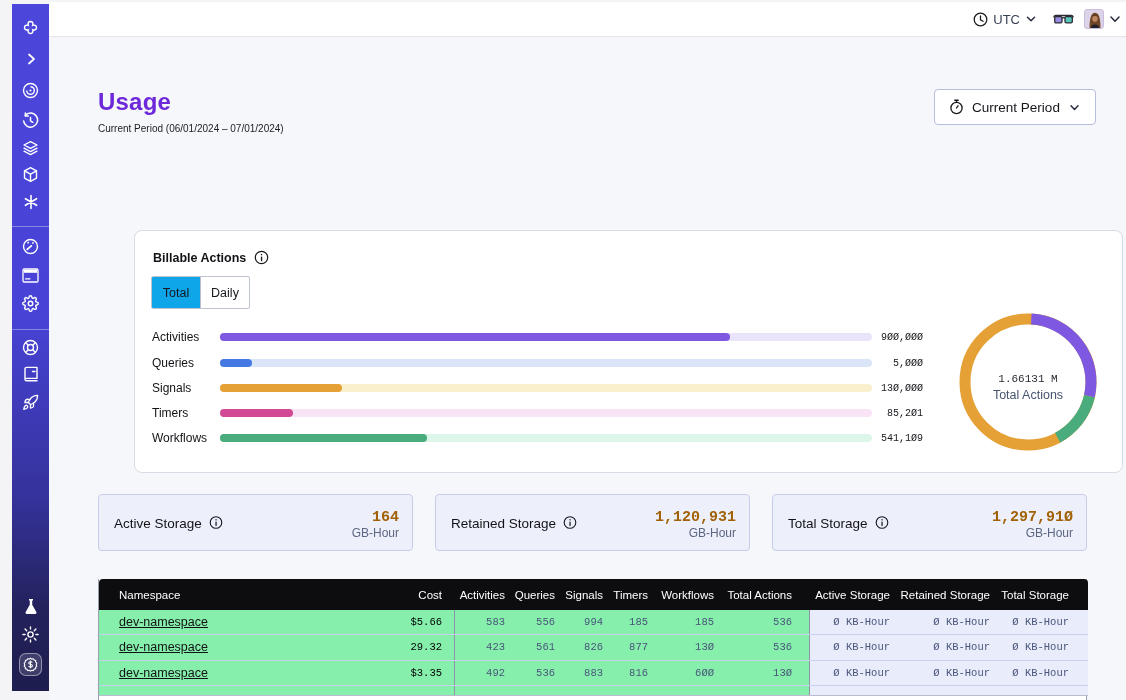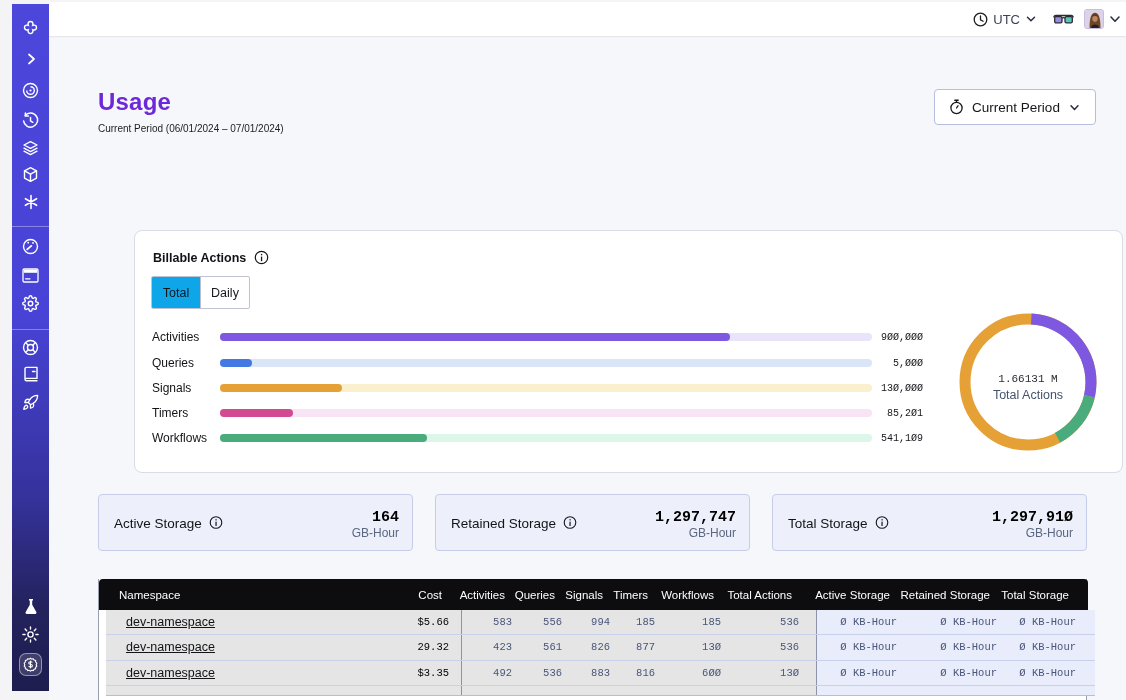--- a/index.html
+++ b/index.html
@@ -30,26 +30,26 @@
 #toggle .seg { flex:1; display:flex; align-items:center; justify-content:center; font-size:12.5px; color:#16171b; }
 #toggle .on { background:#0ea5e9; border-right:1px solid #b9bfd1; }
 .brow { position:absolute; left:0; width:989px; height:8px; }
 .blabel { position:absolute; left:17px; font-size:12px; color:#121316; transform:translateY(-50%); }
 .btrack { position:absolute; left:85px; width:652px; height:8px; border-radius:4px; }
 .bfill { position:absolute; left:85px; height:8px; border-radius:4px; }
 .bval { position:absolute; right:201px; font-size:10px; color:#16171b; transform:translateY(-50%); }
 
 .scard { position:absolute; top:456px; width:315px; height:57px; background:#edf0fb; border:1px solid #c7cde8; border-radius:4px; }
 .scard .tl { position:absolute; left:15px; top:50%; transform:translateY(-50%); font-size:13.5px; font-weight:400; color:#121316; display:flex; align-items:center; gap:7px; }
-.scard .val { position:absolute; right:13px; top:14px; font-size:15px; font-weight:bold; color:#000000; }
+.scard .val { position:absolute; right:13px; top:14px; font-size:15px; font-weight:bold; color:#a16207; }
 .scard .unit { position:absolute; right:13px; top:31px; font-size:12px; color:#5b6680; }
 
 #tbl { position:absolute; left:49px; top:541px; width:989px; height:140px; background:#fff; border-left:1px solid #999eb0; border-right:1px solid #999eb0; }
 #thead { position:absolute; left:0; top:0; width:989px; height:31px; background:#0d0d10; border-radius:4px 4px 0 0; color:#fff; font-size:11.5px; font-weight:400; }
-.trow { position:absolute; left:7px; width:989px; height:25.3px; background:#e5e5e5; border-bottom:1px solid #c9d1ea; font-size:10.5px; }
+.trow { position:absolute; left:0; width:989px; height:25.3px; background:#86efac; border-bottom:1px solid #c9d1ea; font-size:10.5px; }
 .cell { position:absolute; top:50%; transform:translateY(-50%); white-space:nowrap; }
 .num { color:#49557a; }
 .sbg { position:absolute; left:710px; top:0; width:279px; height:100%; background:#e9edfb; }
 .vline1 { position:absolute; left:355px; top:0; width:1px; height:100%; background:#8e94a8; }
 .vline2 { position:absolute; left:710px; top:0; width:1px; height:100%; background:#8e94a8; }
 a.ns { color:#121316; text-decoration:underline; font-size:12.5px; }
 </style>
 </head>
 <body>
 <div id="topbar">
@@ -169,21 +169,21 @@
     <div class="unit">GB-Hour</div>
   </div>
   <div class="scard" style="left:386px;">
     <div class="tl">Retained Storage
       <svg width="14" height="14" viewBox="0 0 15 15">
           <circle cx="7.5" cy="7.5" r="6.2" fill="none" stroke="#16171b" stroke-width="1.2"></circle>
           <rect x="6.9" y="6.6" width="1.3" height="4.6" fill="#16171b"></rect>
           <rect x="6.9" y="3.9" width="1.3" height="1.4" fill="#16171b"></rect>
         </svg>
     </div>
-    <div class="val mono">1,297,747</div>
+    <div class="val mono">1,120,931</div>
     <div class="unit">GB-Hour</div>
   </div>
   <div class="scard" style="left:723px;">
     <div class="tl">Total Storage
       <svg width="14" height="14" viewBox="0 0 15 15">
           <circle cx="7.5" cy="7.5" r="6.2" fill="none" stroke="#16171b" stroke-width="1.2"></circle>
           <rect x="6.9" y="6.6" width="1.3" height="4.6" fill="#16171b"></rect>
           <rect x="6.9" y="3.9" width="1.3" height="1.4" fill="#16171b"></rect>
         </svg>
     </div>

